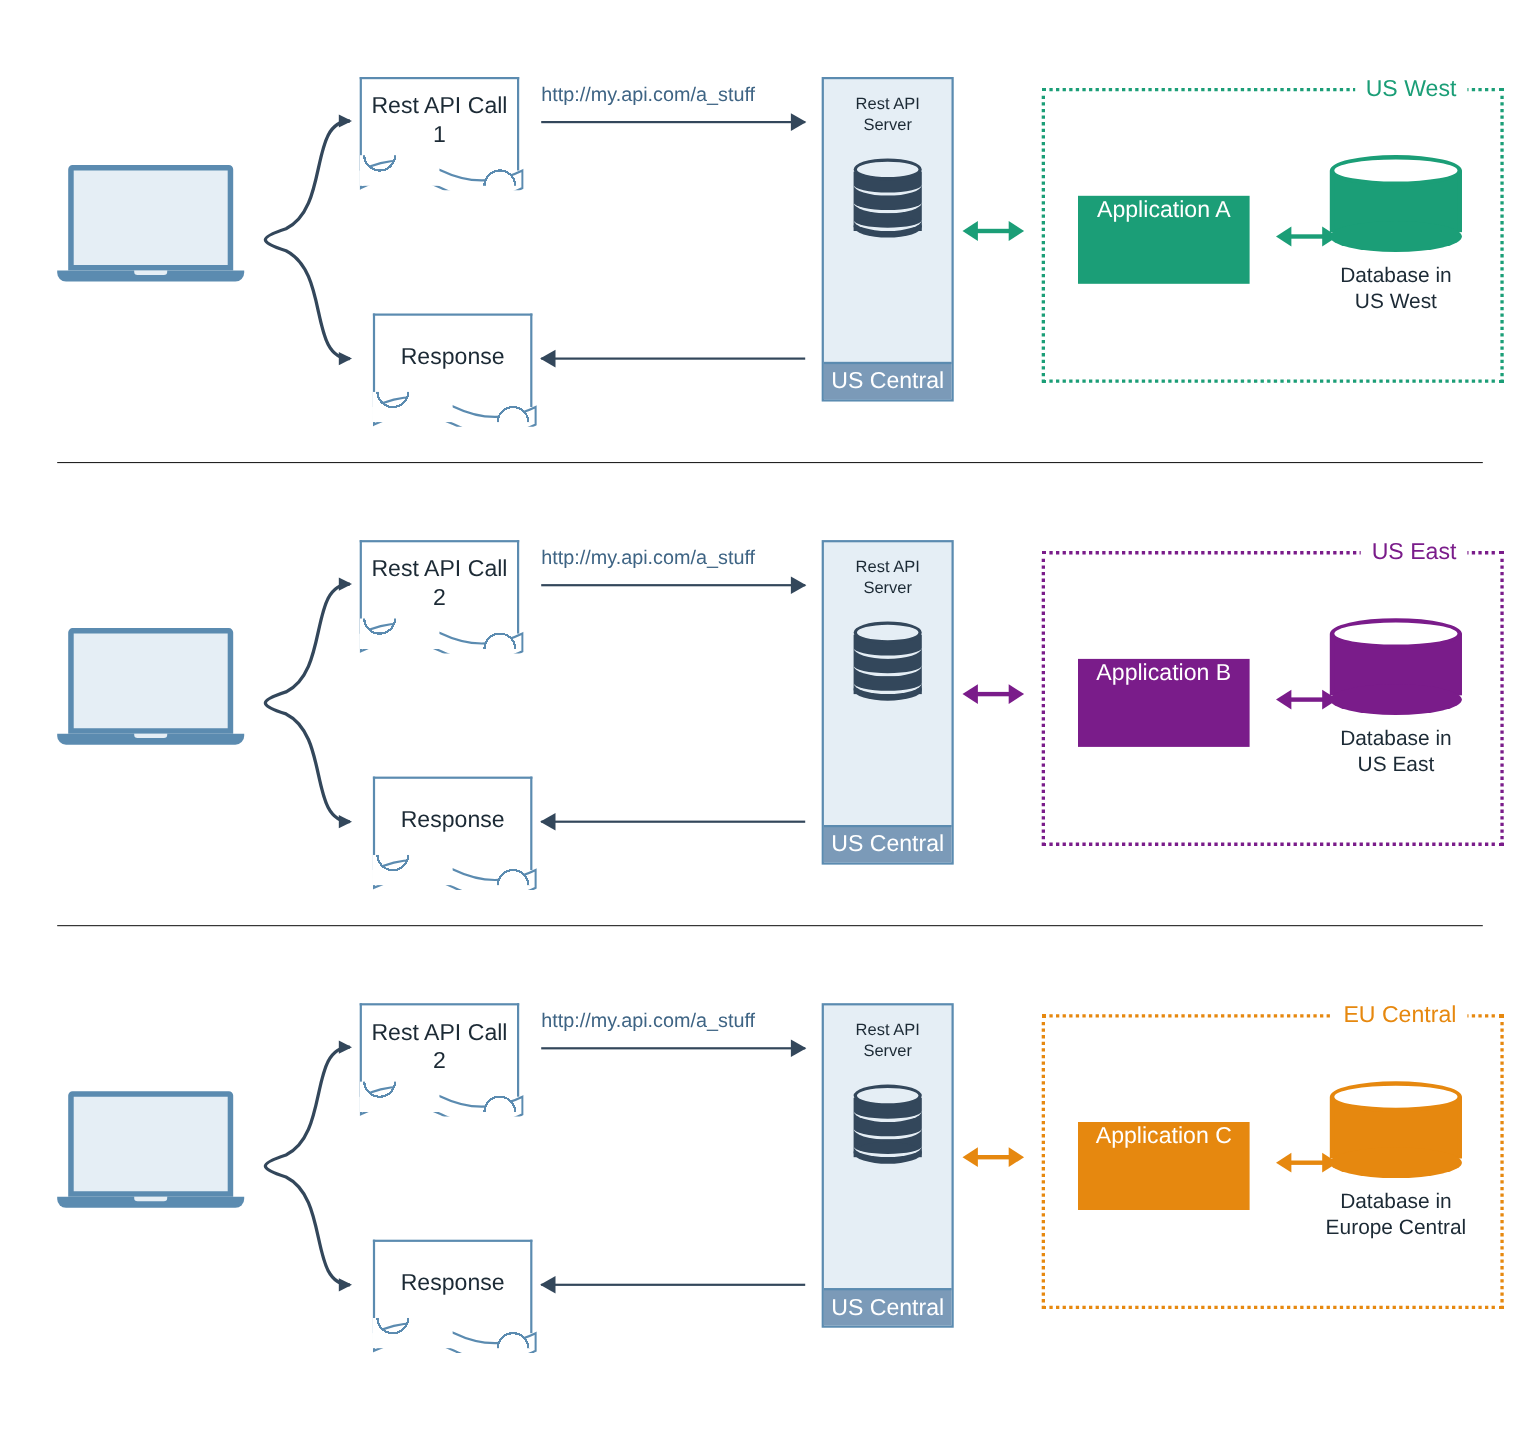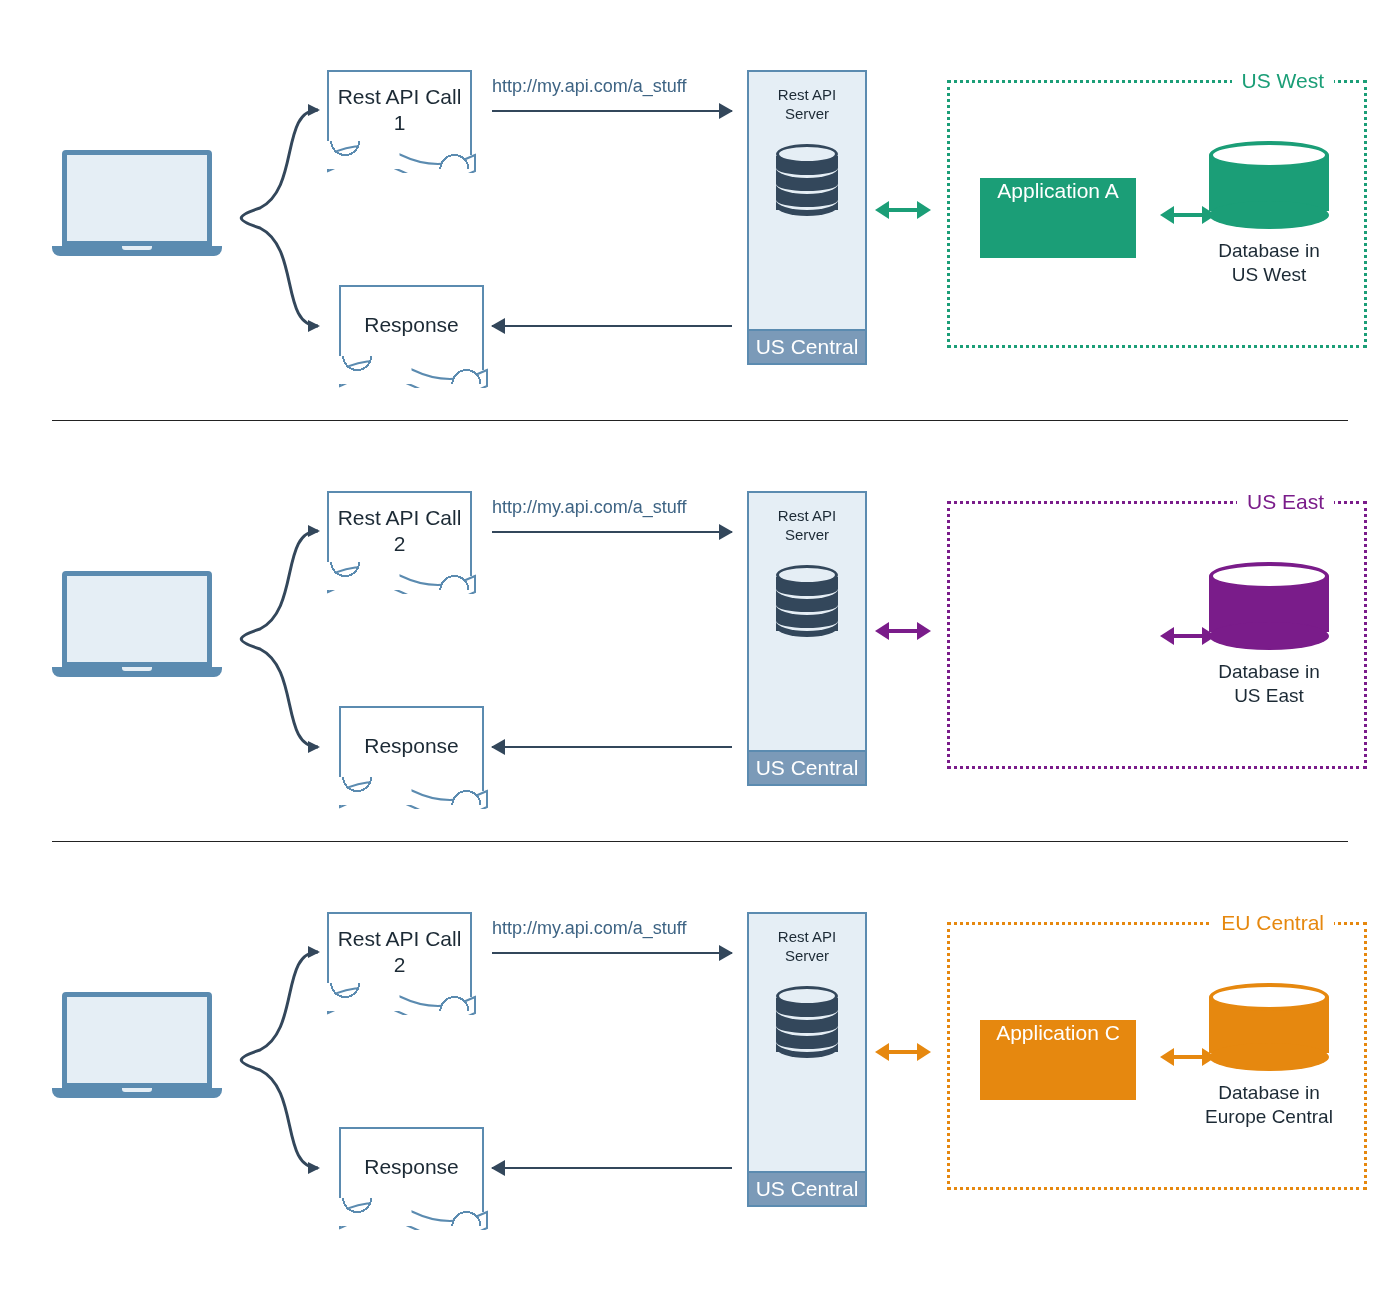--- a/index.html
+++ b/index.html
@@ -277,20 +277,23 @@
             <div class="ring r0"></div>
           </div>
       </div>
       <div class="region">US Central</div>
     </div>
     <div class="bi bi1">
         <div class="bar"></div>
       </div>
     <div class="region-box">
       <div class="region-label">US East</div>
+      <div class="app">
+        <span>Application B</span>
+      </div>
       <div class="bi bi2" style="left:212px;top:130px">
           <div class="bar"></div>
         </div>
       <div class="db-cyl">
         <div class="cyl">
             <div class="side"></div>
             <div class="bot"></div>
             <div class="top"></div>
           </div>
         <div class="lbl">Database in US East</div>

